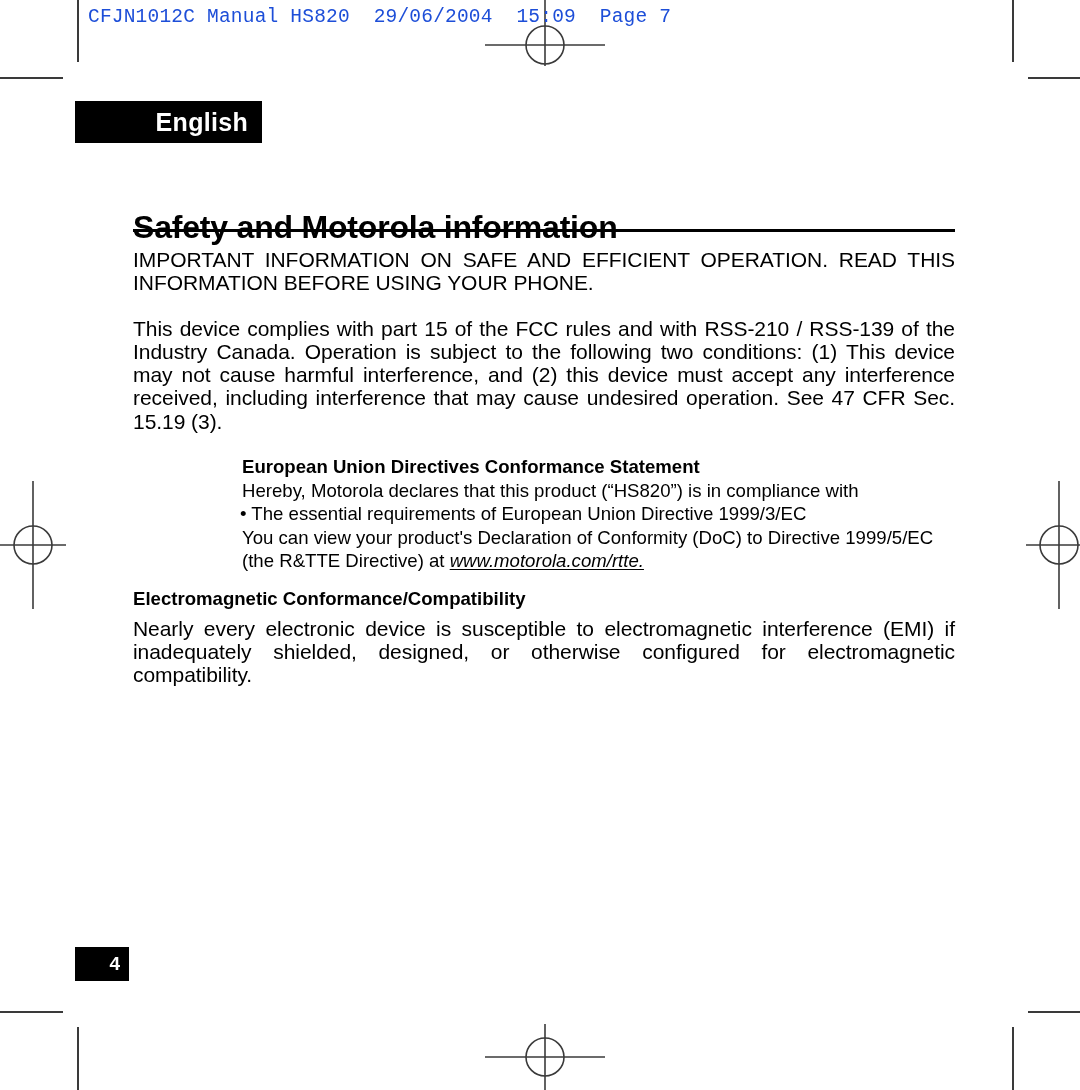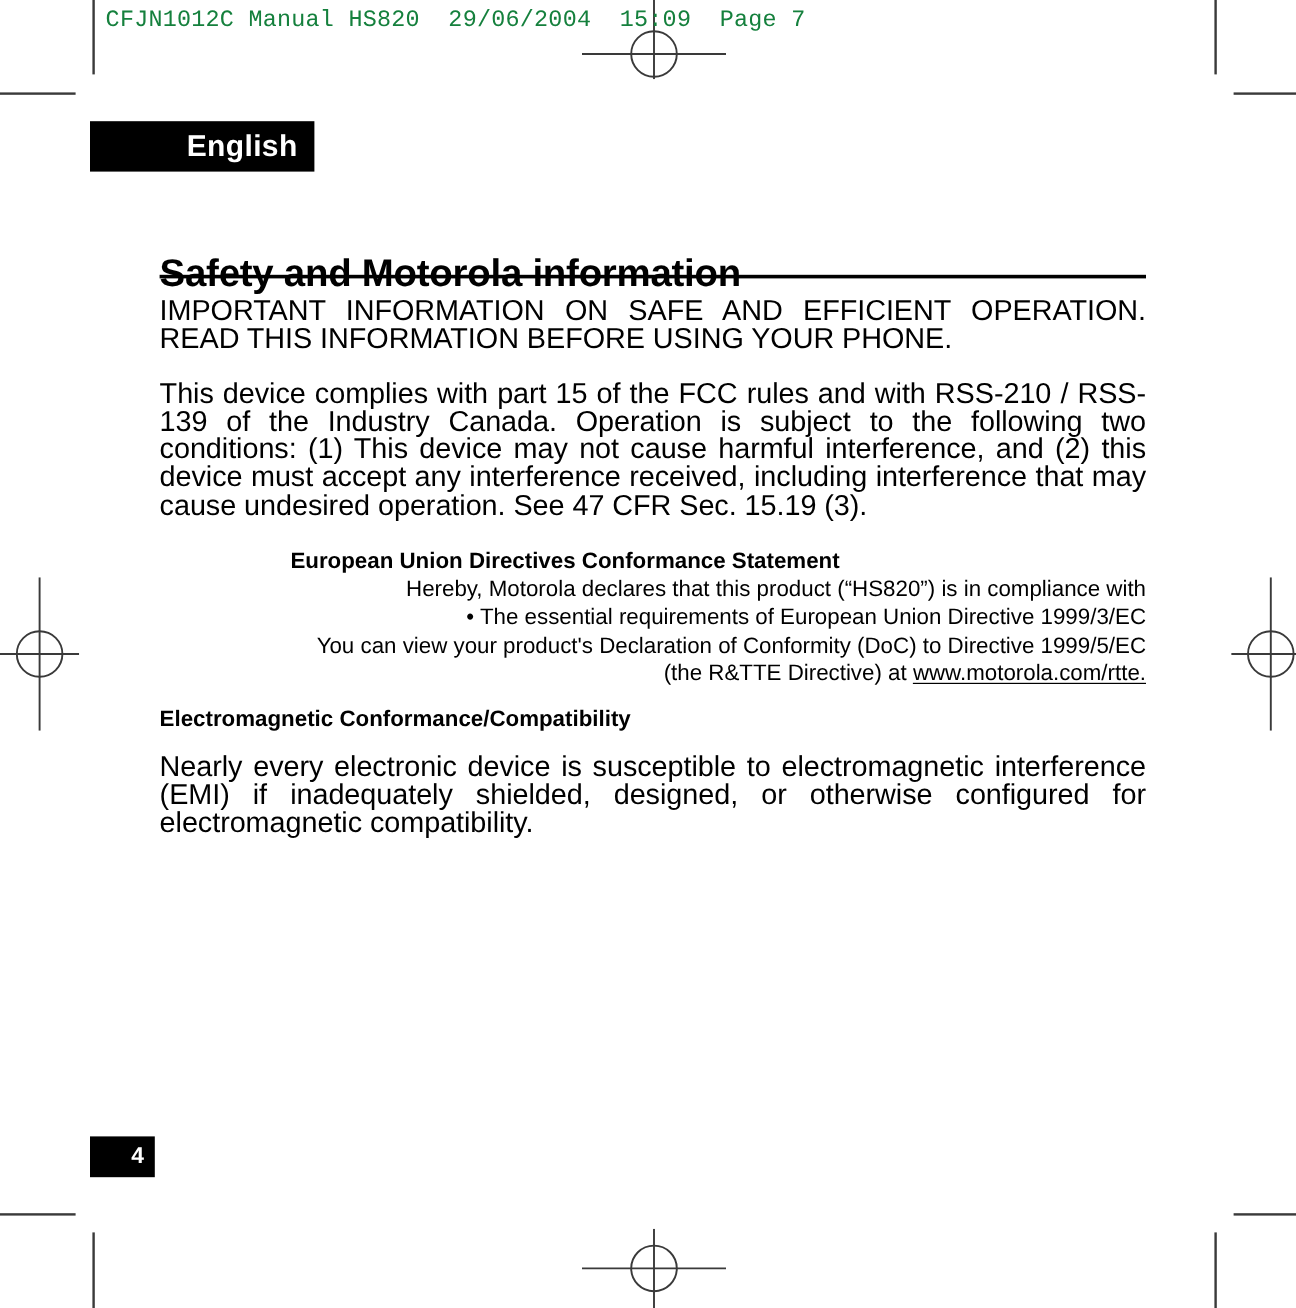--- a/index.html
+++ b/index.html
@@ -33,21 +33,21 @@
 
   
   .slug {
     position: absolute;
     left: 88px;
     top: 6px;
     font-family: "Liberation Mono", "DejaVu Sans Mono", monospace;
     font-size: 19.5px;
     letter-spacing: 0.2px;
     white-space: pre;
-    color: #15803d;
+    color: #1d4ed8;
   }
 
   
   .page {
     position: absolute;
     left: 0;
     top: 0;
     width: 968px;
     height: 1090px;
   }
@@ -92,56 +92,57 @@
   }
 
   .body-col {
     position: absolute;
     left: 133px;
     top: 248px;
     width: 822px;
   }
 
   .para {
-    font-size: 24px;
+    font-size: 21px;
     line-height: 23.3px;
     text-align: justify;
     margin: 0 0 22px 0;
     letter-spacing: -0.05px;
     font-stretch: condensed;
   }
   .para.last { margin-bottom: 0; }
 
   .block-indent {
     margin-left: 109px;
     width: 713px;
   }
   .block-indent .line {
     font-size: 18.6px;
     line-height: 23.6px;
-    text-align: right;
+    text-align: left;
     white-space: nowrap;
   }
   .block-indent .line.bullet {
     margin-left: -2px;
   }
 
   .sub-head {
     font-size: 18.6px;
     font-weight: bold;
     text-underline-offset: 2px;
     line-height: 23.6px;
     white-space: nowrap;
   }
 
   .sec-gap { height: 14px; }
 
   .u-link {
     text-decoration: underline;
     text-underline-offset: 2px;
+    font-style: italic;
   }
 
   .page-num {
     position: absolute;
     left: 75px;
     top: 947px;
     width: 54px;
     height: 34px;
     background: #000000;
     box-sizing: border-box;
@@ -228,21 +229,21 @@
       <div class="line">Hereby, Motorola declares that this product (“HS820”) is in compliance with</div>
       <div class="line bullet">• The essential requirements of European Union Directive 1999/3/EC</div>
       <div class="line">You can view your product's Declaration of Conformity (DoC) to Directive 1999/5/EC</div>
       <div class="line"><span>(the R&amp;TTE Directive) at </span><a class="u-link" href="#" style="color:#000;">www.motorola.com/rtte.</a></div>
     </div>
 
     <div class="sec-gap"></div>
 
     <div>
       <div class="sub-head">Electromagnetic Conformance/Compatibility</div>
-      <p class="para last" style="margin-top:17px;">Nearly every electronic device is susceptible to electromagnetic interference (EMI) if inadequately shielded, designed, or otherwise configured for electromagnetic compatibility.</p>
+      <p class="para last" style="margin-top:6px;">Nearly every electronic device is susceptible to electromagnetic interference (EMI) if inadequately shielded, designed, or otherwise configured for electromagnetic compatibility.</p>
     </div>
 
   </div>
 
   <div class="page-num">
     <span>4</span>
   </div>
 
 </div>
 

